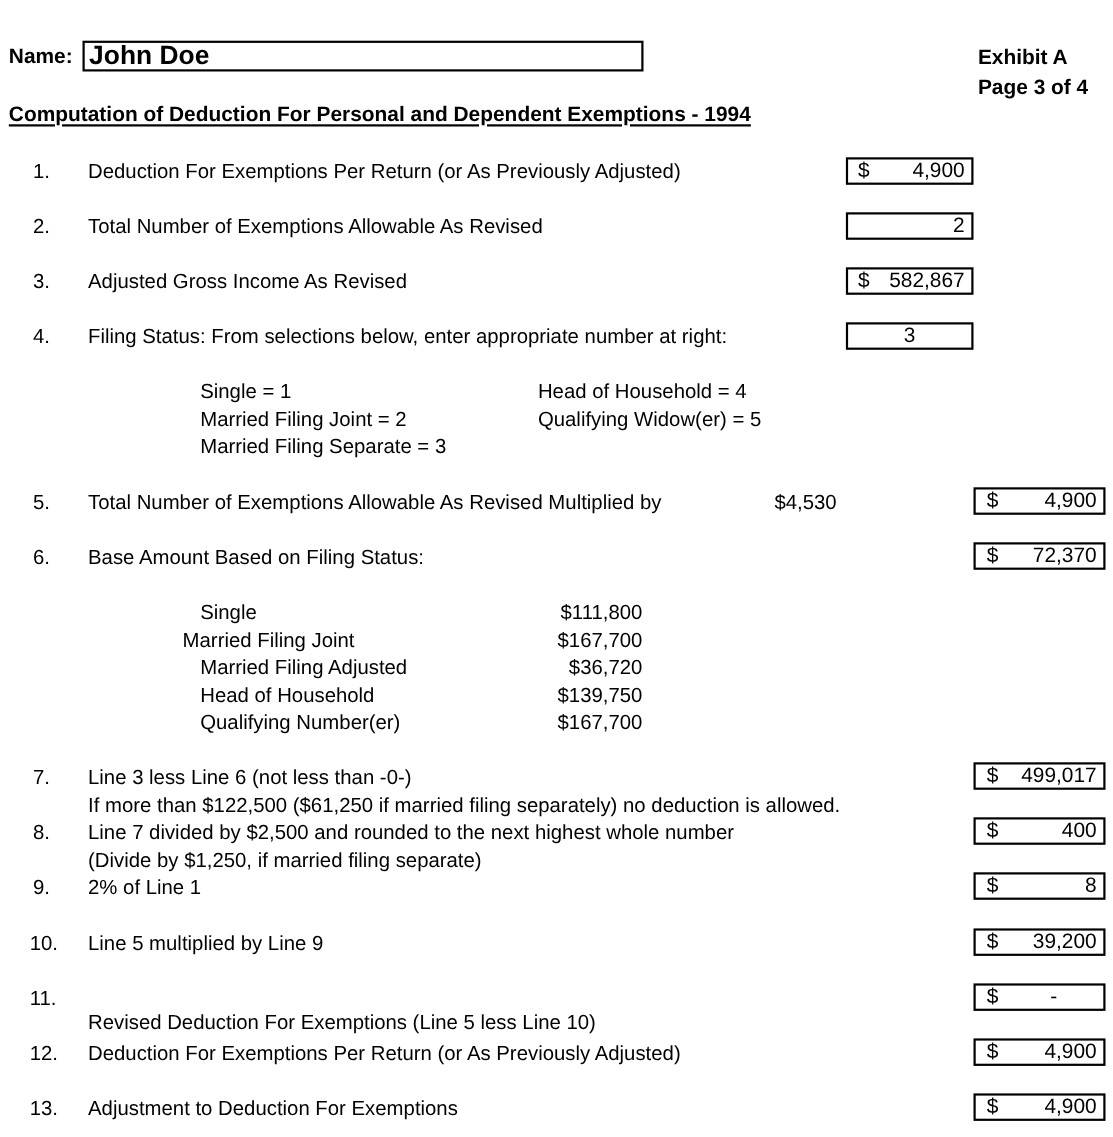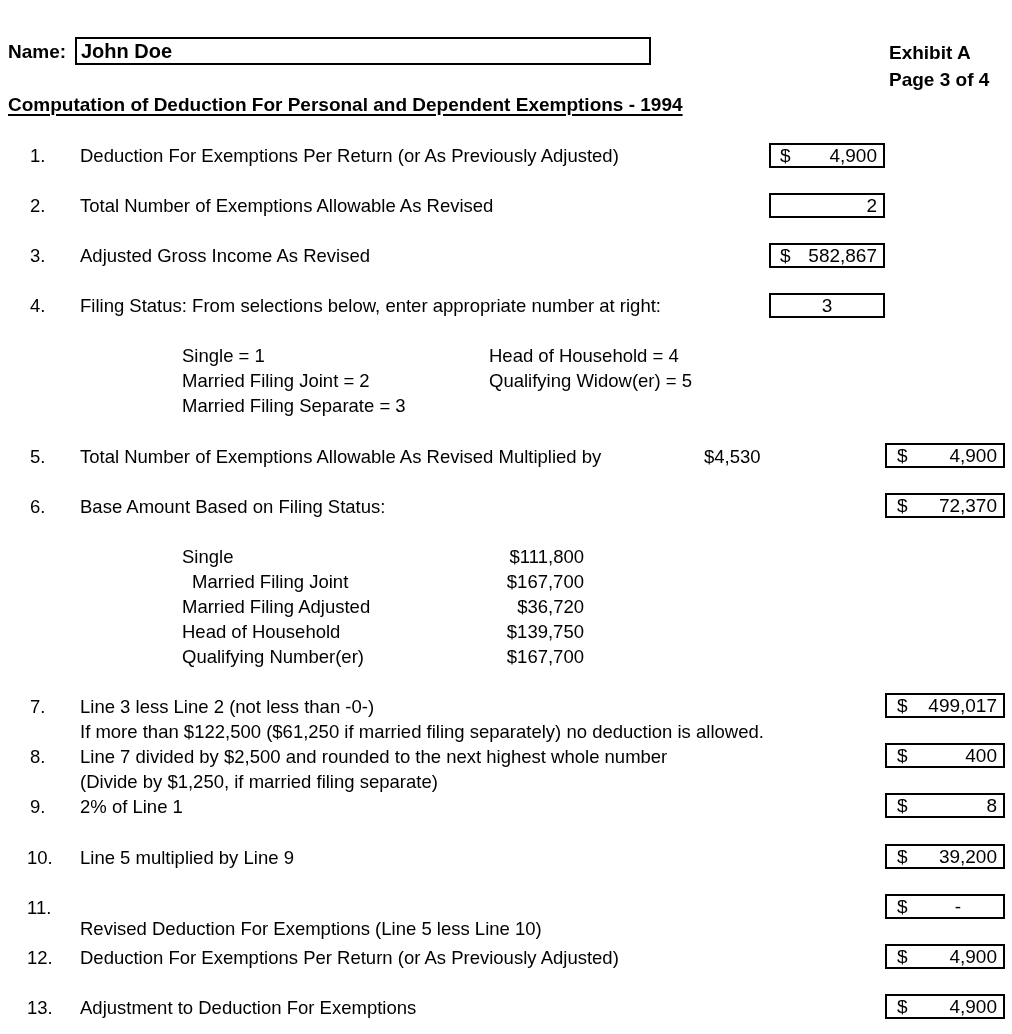--- a/index.html
+++ b/index.html
@@ -1,22 +1,22 @@
 <!DOCTYPE html>
 <html><head>
 <meta charset="utf-8">
 <style>
   html, body { margin:0; padding:0; background:#fff; }
   body { width:1012px; height:1034px; position:relative; overflow:hidden;
          font-family:"Liberation Sans", sans-serif; color:#000; font-size:18.5px; }
   .abs { position:absolute; white-space:nowrap; }
   .bold { font-weight:normal; }
   .name-label { left:8px; top:41px; font-weight:bold; font-size:19px; }
-  .name-box { left:75px; top:37px; width:576px; height:28px; border:2px solid #000;
-              box-sizing:border-box; font-weight:bold; font-size:20px; padding-left:4px; line-height:24px; }
+  .name-box { left:75px; top:37px; width:510px; height:28px; border:2px solid #000;
+              box-sizing:border-box; font-weight:bold; font-size:24px; padding-left:4px; line-height:24px; }
   .exhibit { left:889px; top:42px; font-weight:bold; font-size:19px; }
   .page { left:889px; top:69px; font-weight:bold; font-size:19px; }
   .title { left:8px; top:94px; font-weight:bold; font-size:19px; text-decoration:underline; text-decoration-thickness:2px; text-underline-offset:3px; }
   .num { left:30px; }
   .lbl { left:80px; }
   .box { position:absolute; border:2px solid #000; box-sizing:border-box; height:25px;
          line-height:21px; font-size:19px; background:#fff; }
   .box .cur { position:absolute; left:9px; top:0; }
   .box .val { position:absolute; right:6px; top:0; }
   .box .center { position:absolute; left:0; right:0; text-align:center; top:0; }
@@ -75,31 +75,31 @@
 
 <div class="abs num" style="top:496px">6.</div>
 <div class="abs lbl" style="top:496px">Base Amount Based on Filing Status:</div>
 <div class="box boxB" style="top:493px">
   <span class="cur">$</span>
   <span class="val">72,370</span>
 </div>
 
 <div class="abs" style="left:182px; top:546px">Single</div>
 <div class="abs" style="right:428px; top:546px">$111,800</div>
-<div class="abs" style="left:192px; top:571px">Married Filing Joint</div>
+<div class="abs" style="left:166px; top:571px">Married Filing Joint</div>
 <div class="abs" style="right:428px; top:571px">$167,700</div>
 <div class="abs" style="left:182px; top:596px">Married Filing Adjusted</div>
 <div class="abs" style="right:428px; top:596px">$36,720</div>
 <div class="abs" style="left:182px; top:621px">Head of Household</div>
 <div class="abs" style="right:428px; top:621px">$139,750</div>
 <div class="abs" style="left:182px; top:646px">Qualifying Number(er)</div>
 <div class="abs" style="right:428px; top:646px">$167,700</div>
 
 <div class="abs num" style="top:696px">7.</div>
-<div class="abs lbl" style="top:696px">Line 3 less Line 2 (not less than -0-)</div>
+<div class="abs lbl" style="top:696px">Line 3 less Line 6 (not less than -0-)</div>
 <div class="abs lbl bold" style="top:721px">If more than $122,500 ($61,250 if married filing separately) no deduction is allowed.</div>
 <div class="box boxB" style="top:693px">
   <span class="cur">$</span>
   <span class="val">499,017</span>
 </div>
 
 <div class="abs num" style="top:746px">8.</div>
 <div class="abs lbl" style="top:746px">Line 7 divided by $2,500 and rounded to the next highest whole number</div>
 <div class="abs lbl" style="top:771px">(Divide by $1,250, if married filing separate)</div>
 <div class="box boxB" style="top:743px">

